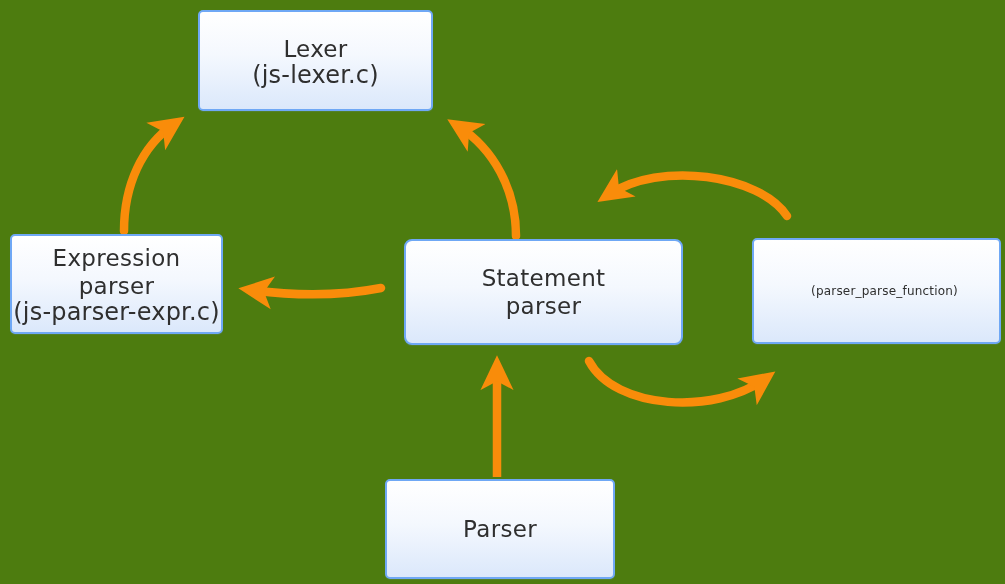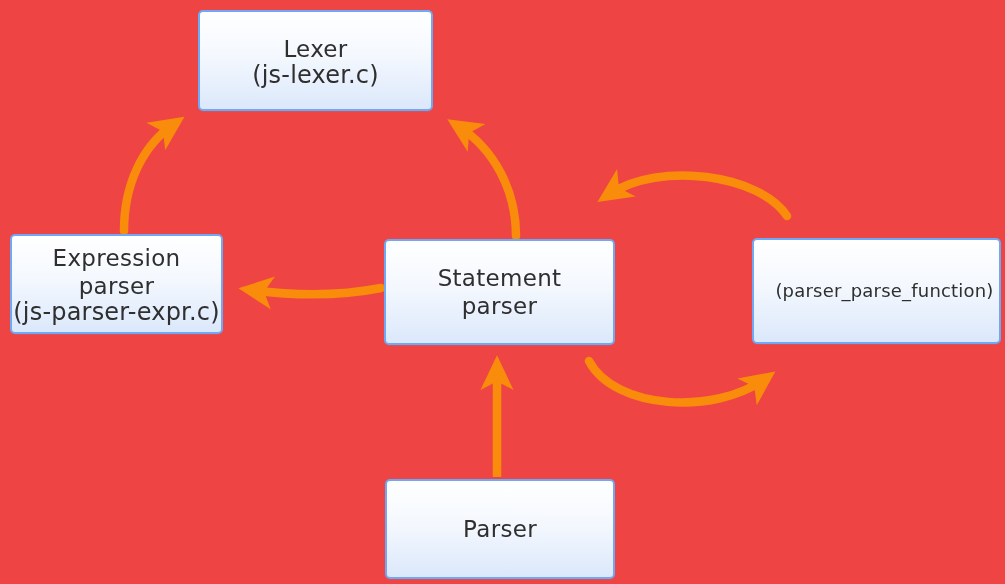--- a/index.html
+++ b/index.html
@@ -8,21 +8,21 @@
     padding: 0;
     background: #ffffff;
   }
   body {
     font-family: "DejaVu Sans", sans-serif;
   }
   #canvas {
     position: relative;
     width: 1005px;
     height: 584px;
-    background: #ef4444;
+    background: #4d7c0f;
     overflow: hidden;
   }
   #arrow-layer {
     position: absolute;
     left: 0;
     top: 0;
     width: 1005px;
     height: 584px;
   }
   .node {
@@ -48,25 +48,25 @@
   }
   .node .sub {
     font-size: 24px;
     line-height: 24px;
     letter-spacing: 0.2px;
     color: #2f2f2f;
   }
   
   #node-lexer      { left: 198px; top: 10px;  width: 235px; height: 101px; }
   #node-expression { left: 10px;  top: 234px; width: 213px; height: 100px; }
-  #node-statement  { left: 384px; top: 239px; width: 231px; height: 106px; }
+  #node-statement  { left: 404px; top: 239px; width: 279px; height: 106px; border-radius: 8px; }
   #node-function   { left: 752px; top: 238px; width: 249px; height: 106px; }
   #node-parser     { left: 385px; top: 479px; width: 230px; height: 100px; }
   #node-function .title { font-size: 24px; }
-  #node-function .sub   { font-size: 18px; margin-left: 16px; }
+  #node-function .sub   { font-size: 12px; margin-left: 16px; }
 </style>
 </head>
 <body>
 
 <div id="canvas">
 
   <svg id="arrow-layer" viewBox="0 0 1005 584" width="1005" height="584" xmlns="http://www.w3.org/2000/svg">
     <defs>
       <marker id="arrowhead" markerWidth="4.2" markerHeight="4.2" refX="2.6" refY="2.1" orient="auto" markerUnits="strokeWidth">
         <path d="M 0,0.15 L 4.1,2.1 L 0,4.05 L 1.05,2.1 Z" fill="#f98c0a"></path>

